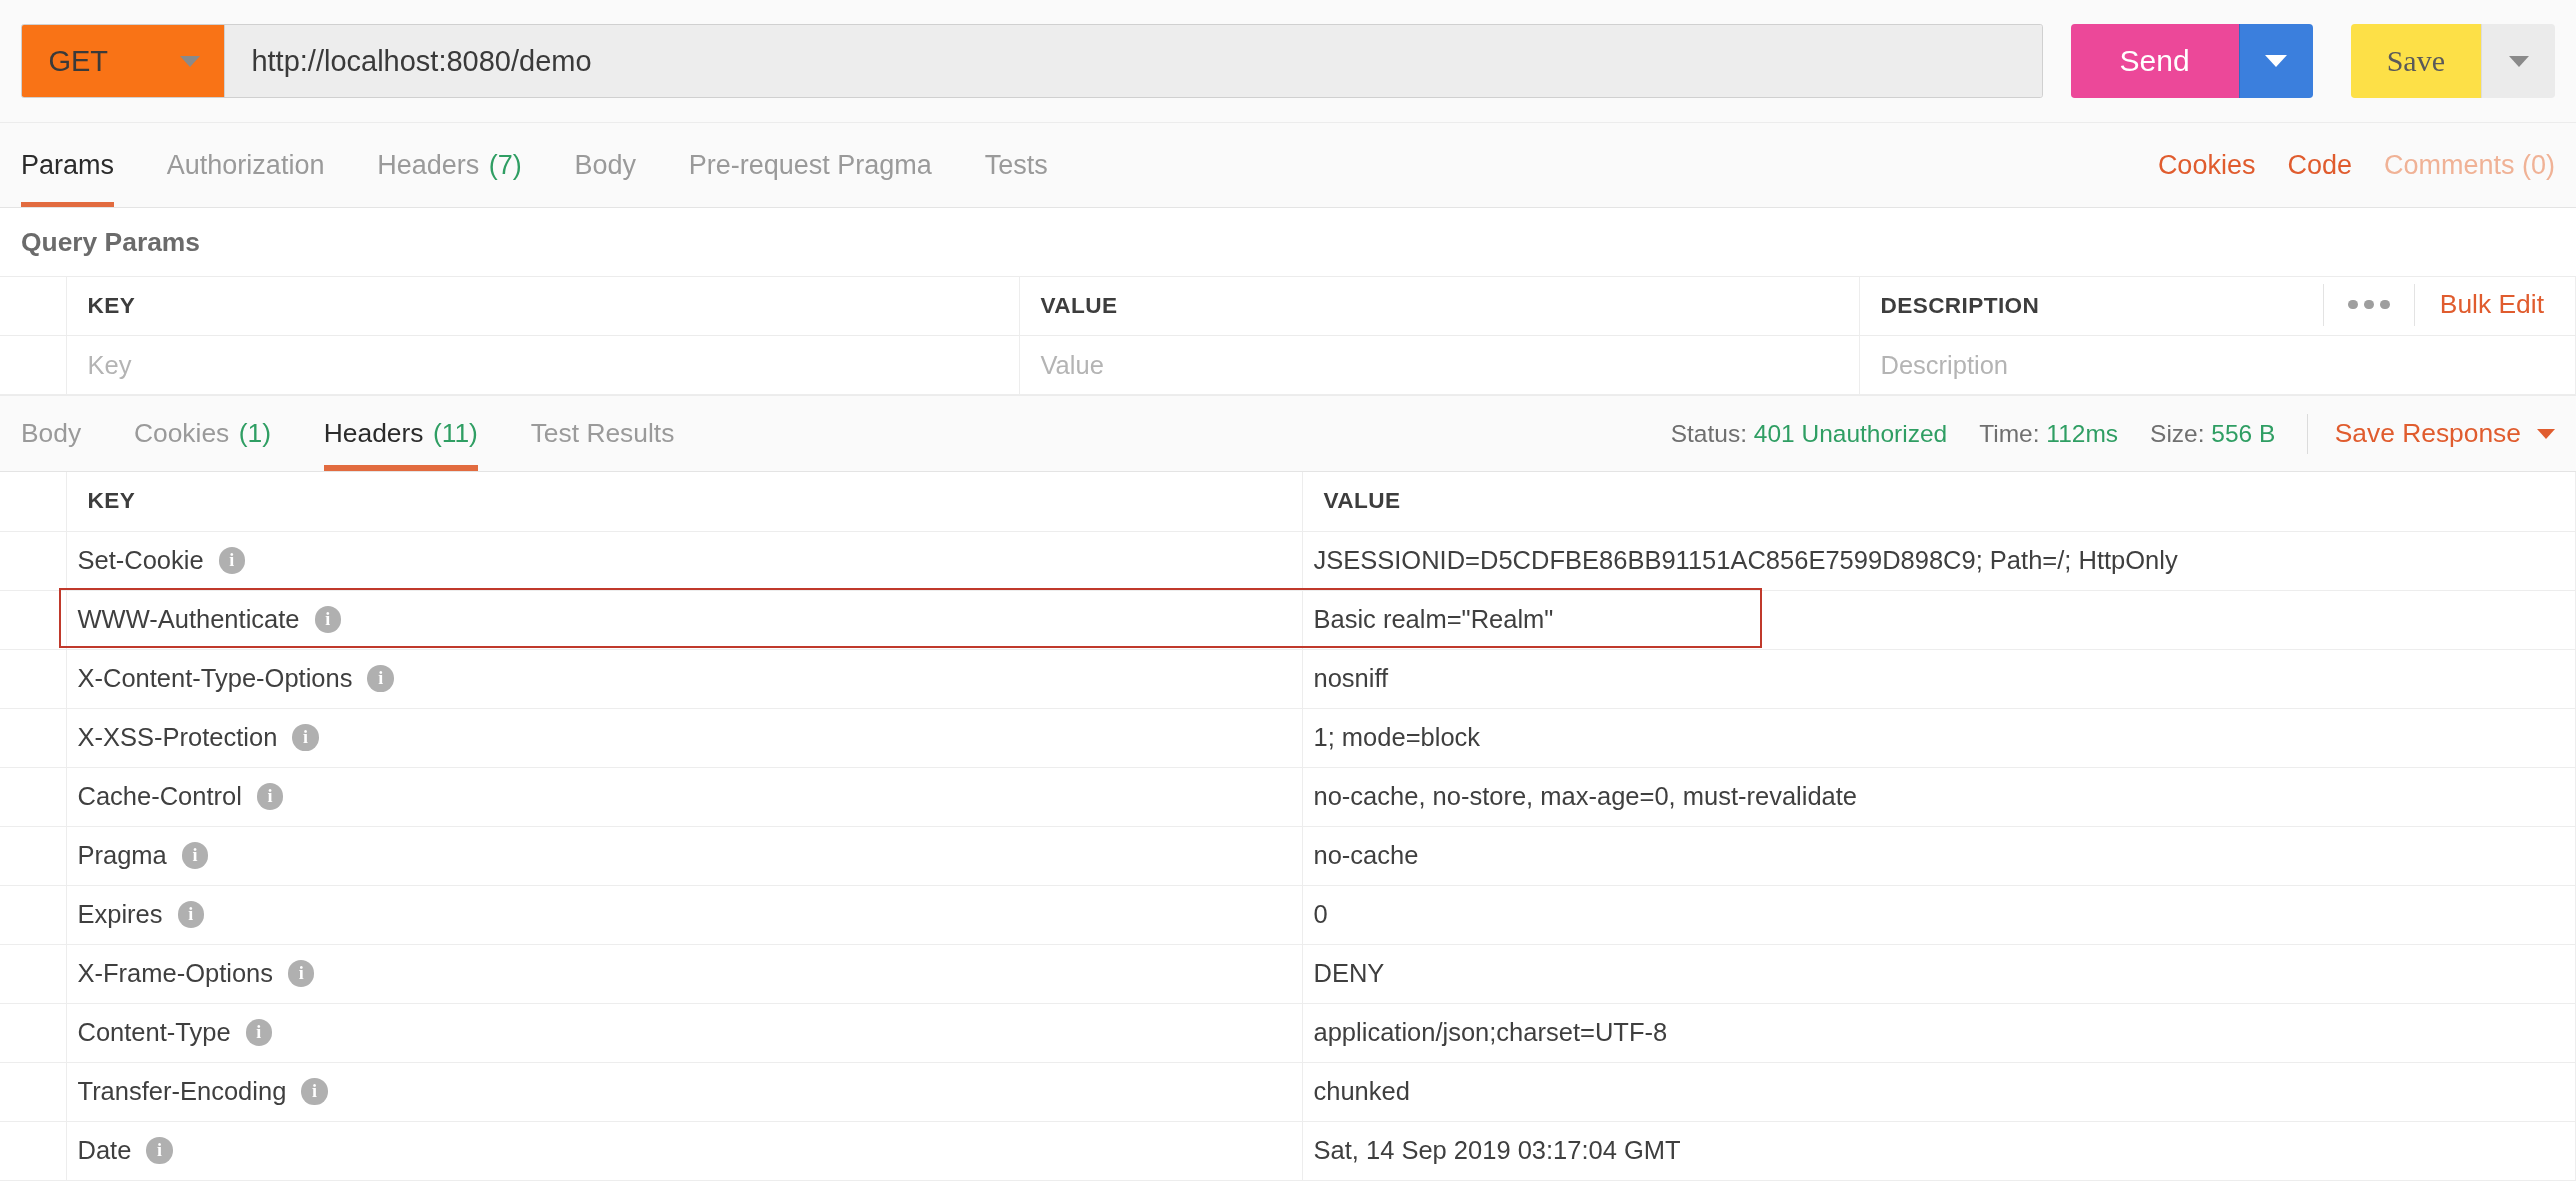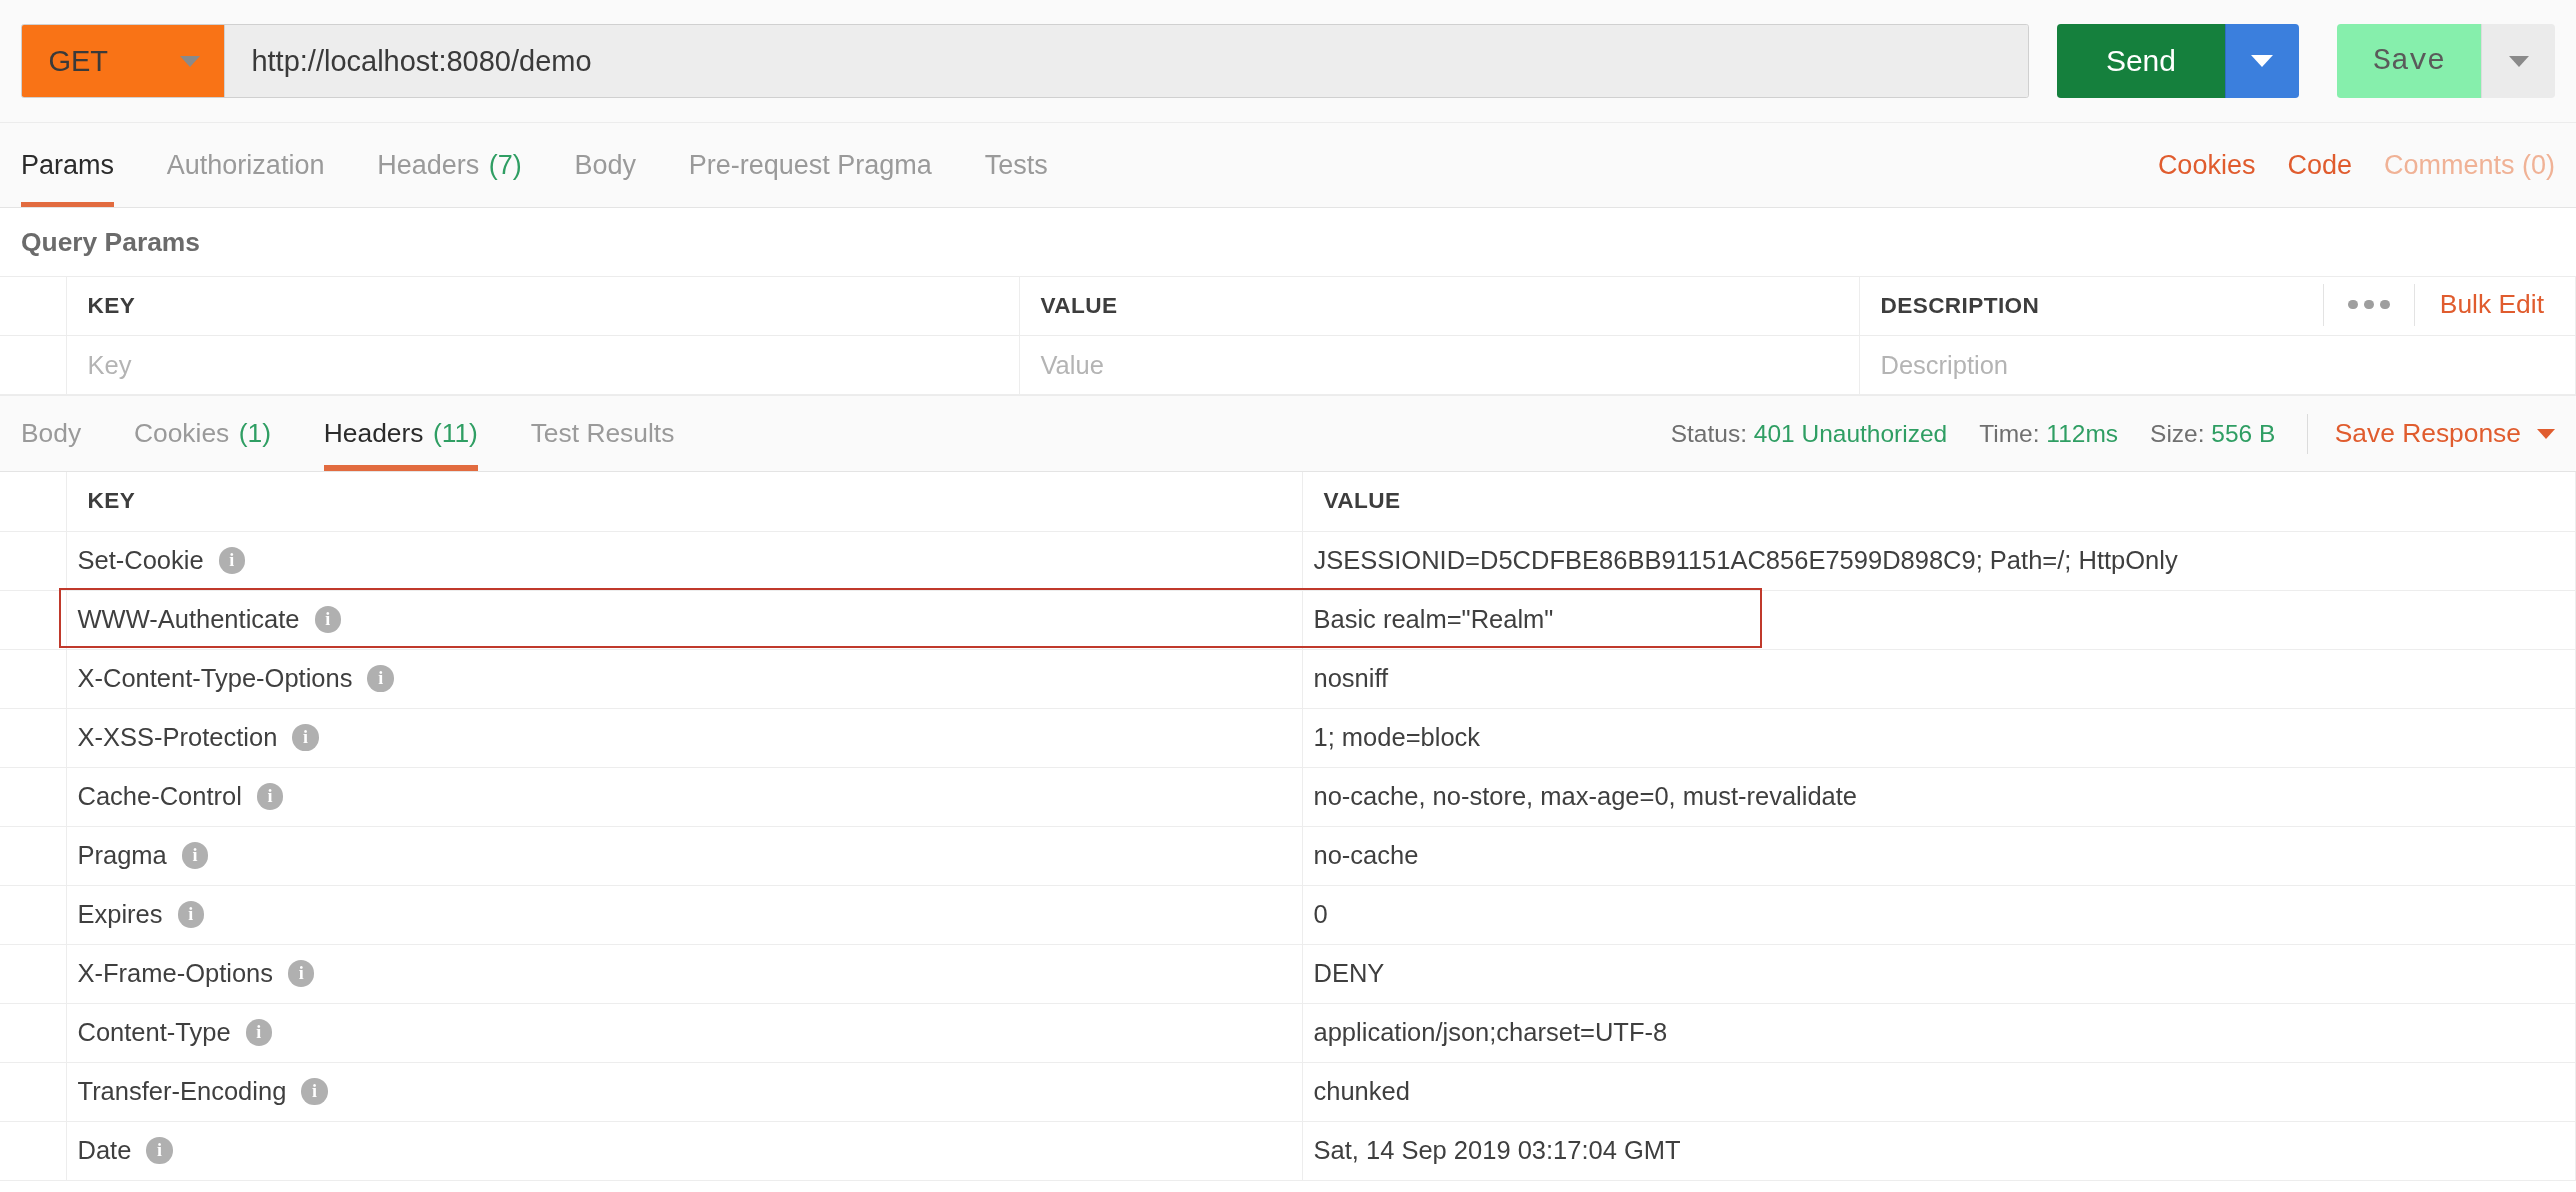--- a/index.html
+++ b/index.html
@@ -57,21 +57,21 @@
     font-family: "Liberation Sans", sans-serif;
   }
   .send-group {
     display: flex;
     margin-left: 28px;
     height: 74px;
     border-radius: 3.8px;
     overflow: hidden;
   }
   .send-btn {
-    background: #15803d;
+    background: #ec4899;
     color: #ffffff;
     font-size: 30px;
     padding: 0 49px;
     display: flex; align-items: center; justify-content: center;
     border: none; cursor: pointer;
     font-family: "Liberation Sans", sans-serif;
   }
   .send-caret {
     background: #3b7fdd;
     width: 74px;
@@ -86,27 +86,27 @@
     border-top: 12.3px solid #ffffff;
   }
   .save-group {
     display: flex;
     margin-left: 38px;
     height: 74px;
     border-radius: 3.8px;
     overflow: hidden;
   }
   .save-btn {
-    background: #86efac;
+    background: #fde047;
     color: #5a5a5a;
     font-size: 30px;
     padding: 0 36px;
     display: flex; align-items: center; justify-content: center;
     border: none; cursor: pointer;
-    font-family: Liberation Mono, monospace;
+    font-family: Liberation Serif, serif;
   }
   .save-caret {
     background: #ebebeb;
     width: 74px;
     display: flex; align-items: center; justify-content: center;
     border-left: 0.9px solid #dcdcdc;
     cursor: pointer;
   }
 
   

